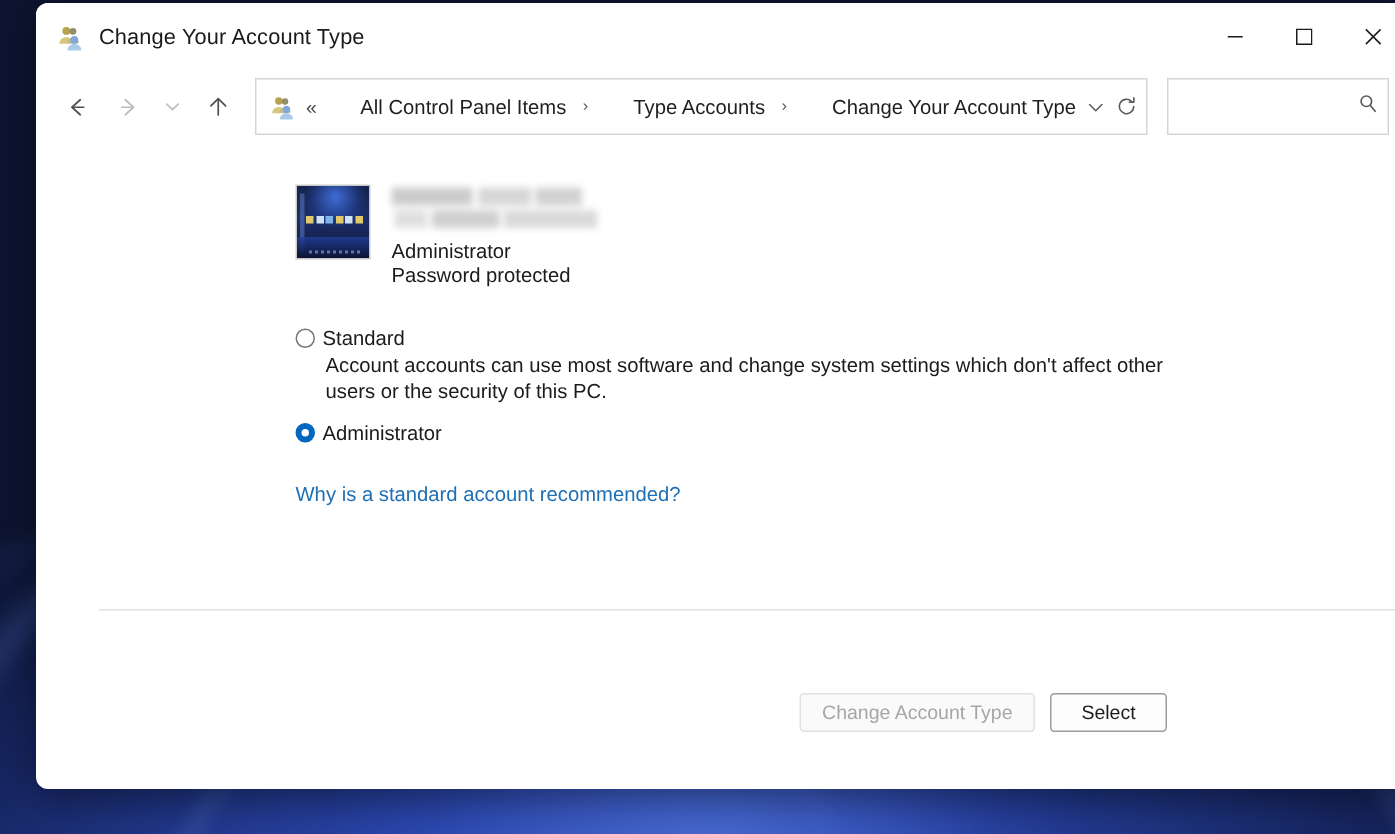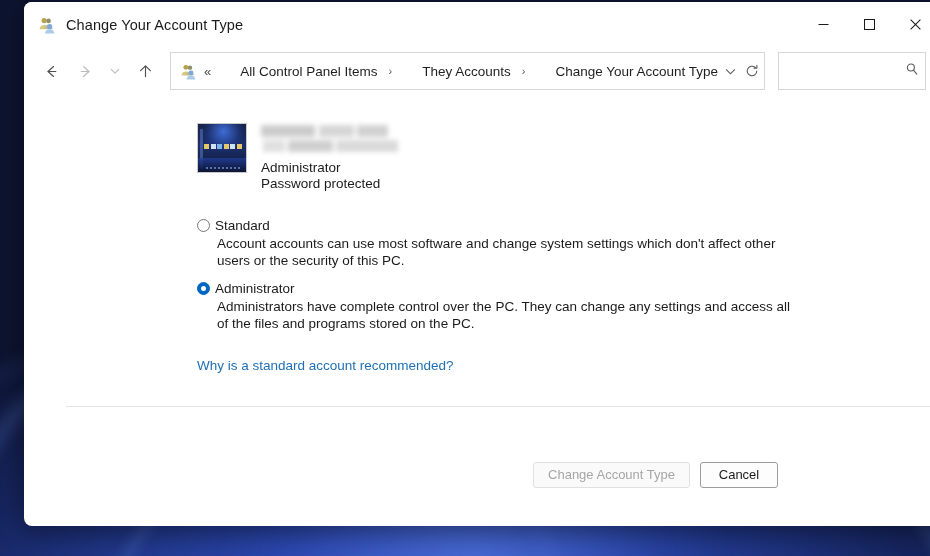--- a/index.html
+++ b/index.html
@@ -457,21 +457,21 @@
           <circle cx="11.6" cy="10.6" r="2.6" fill="#7fa8d6"></circle>
           <path d="M7 17.6c0-2.6 2-4.3 4.6-4.3s4.6 1.7 4.6 4.3z" fill="#a9cbe9"></path>
         </svg>
       </span>
 
       <span class="crumb-chevrons">«</span>
 
       <span class="crumb">All Control Panel Items</span>
       <span class="crumb-sep">›</span>
 
-      <span class="crumb">They Accounts</span>
+      <span class="crumb">Type Accounts</span>
       <span class="crumb-sep">›</span>
 
       <span class="crumb">Change Your Account Type</span>
 
       <span class="addr-spacer"></span>
 
       <span class="addr-icon-btn">
         <svg width="13" height="13" viewBox="0 0 13 13">
           <path d="M2.4 4.7L6.5 8.8l4.1-4.1" fill="none" stroke="currentColor" stroke-width="1.05" stroke-linecap="round" stroke-linejoin="round"></path>
         </svg>
@@ -539,25 +539,24 @@
           <span class="radio-label">Standard</span>
         </div>
         <div class="radio-desc">Account accounts can use most software and change system settings which don't affect other users or the security of this PC.</div>
       </div>
 
       <div class="radio-item">
         <div class="radio-head">
           <span class="radio-dot checked"></span>
           <span class="radio-label">Administrator</span>
         </div>
-        <div class="radio-desc">Administrators have complete control over the PC. They can change any settings and access all of the files and programs stored on the PC.</div>
       </div>
     </div>
 
     <a class="help-link">Why is a standard account recommended?</a>
   </div>
 
   <div class="footer">
     <button class="btn primary-wide disabled" disabled="">Change Account Type</button>
-    <button class="btn cancel">Cancel</button>
+    <button class="btn cancel">Select</button>
   </div>
 
 </div>
 
 </body></html>

